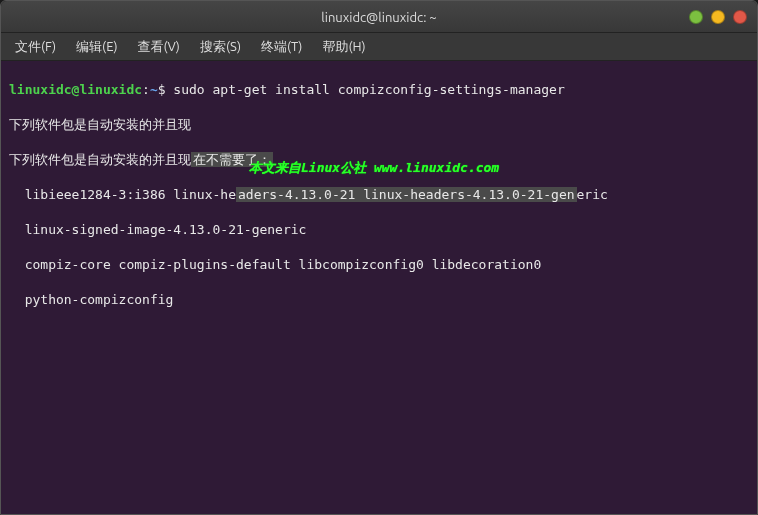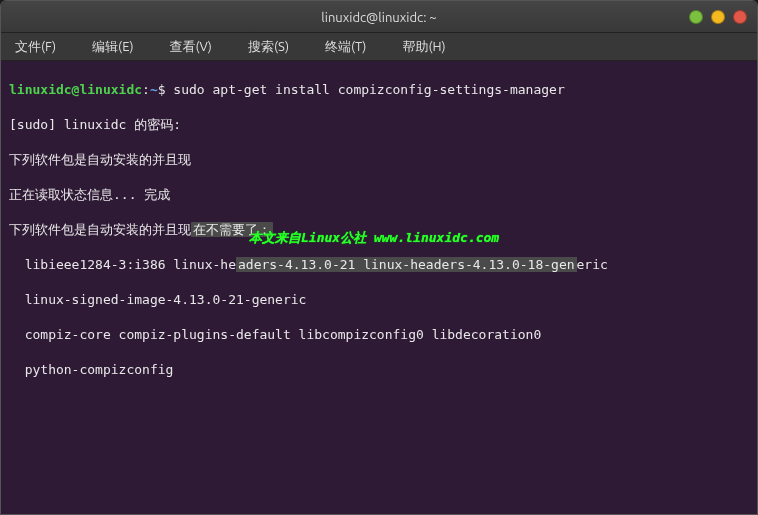--- a/index.html
+++ b/index.html
@@ -51,21 +51,21 @@
     }
     .wc-min { background: #7cc040; }
     .wc-max { background: #f5b920; }
     .wc-close { background: #e25848; }
     .menubar {
       height: 28px;
       background: #383838;
       display: flex;
       align-items: center;
       padding: 0 8px;
-      gap: 24px;
+      gap: 8px;
       border-bottom: 1px solid #222;
       color: #ddd;
       font-size: 13px;
       font-family: "Ubuntu", sans-serif;
     }
     .menu-item { padding: 2px 6px; }
     .terminal {
       flex: 1;
       background: #2f1a36;
       color: #e8e8e8;
@@ -113,25 +113,23 @@
   <div class="menubar">
     <span class="menu-item">文件(F)</span>
     <span class="menu-item">编辑(E)</span>
     <span class="menu-item">查看(V)</span>
     <span class="menu-item">搜索(S)</span>
     <span class="menu-item">终端(T)</span>
     <span class="menu-item">帮助(H)</span>
   </div>
   <div class="terminal">
 <span class="line"><span class="prompt-user">linuxidc@linuxidc</span><span class="prompt-sep">:</span><span class="prompt-path">~</span><span class="prompt-sep">$</span><span> sudo apt-get install compizconfig-settings-manager</span></span>
-<span class="line">[sudo] linuxidc 的密码:</span>
 <span class="line">下列软件包是自动安装的并且现</span>
-<span class="line">正在读取状态信息... 完成</span>
 <span class="line overlay-line"><span>下列软件包是自动安装的并且现</span><span class="hl">在不需要了：</span><span class="overlay-text"><span class="green-overlay">本文来自Linux公社</span><span class="green-overlay"> www.linuxidc.com</span></span></span>
-<span class="line"><span>  libieee1284-3:i386 linux-he</span><span class="hl">aders-4.13.0-21 linux-headers-4.13.0-18-gen</span><span>eric</span></span>
+<span class="line"><span>  libieee1284-3:i386 linux-he</span><span class="hl">aders-4.13.0-21 linux-headers-4.13.0-21-gen</span><span>eric</span></span>
 <span class="line">  linux-signed-image-4.13.0-21-generic</span>
 <span class="line">  compiz-core compiz-plugins-default libcompizconfig0 libdecoration0</span>
 <span class="line">  python-compizconfig</span>
 
 
 
 
 
 
 

